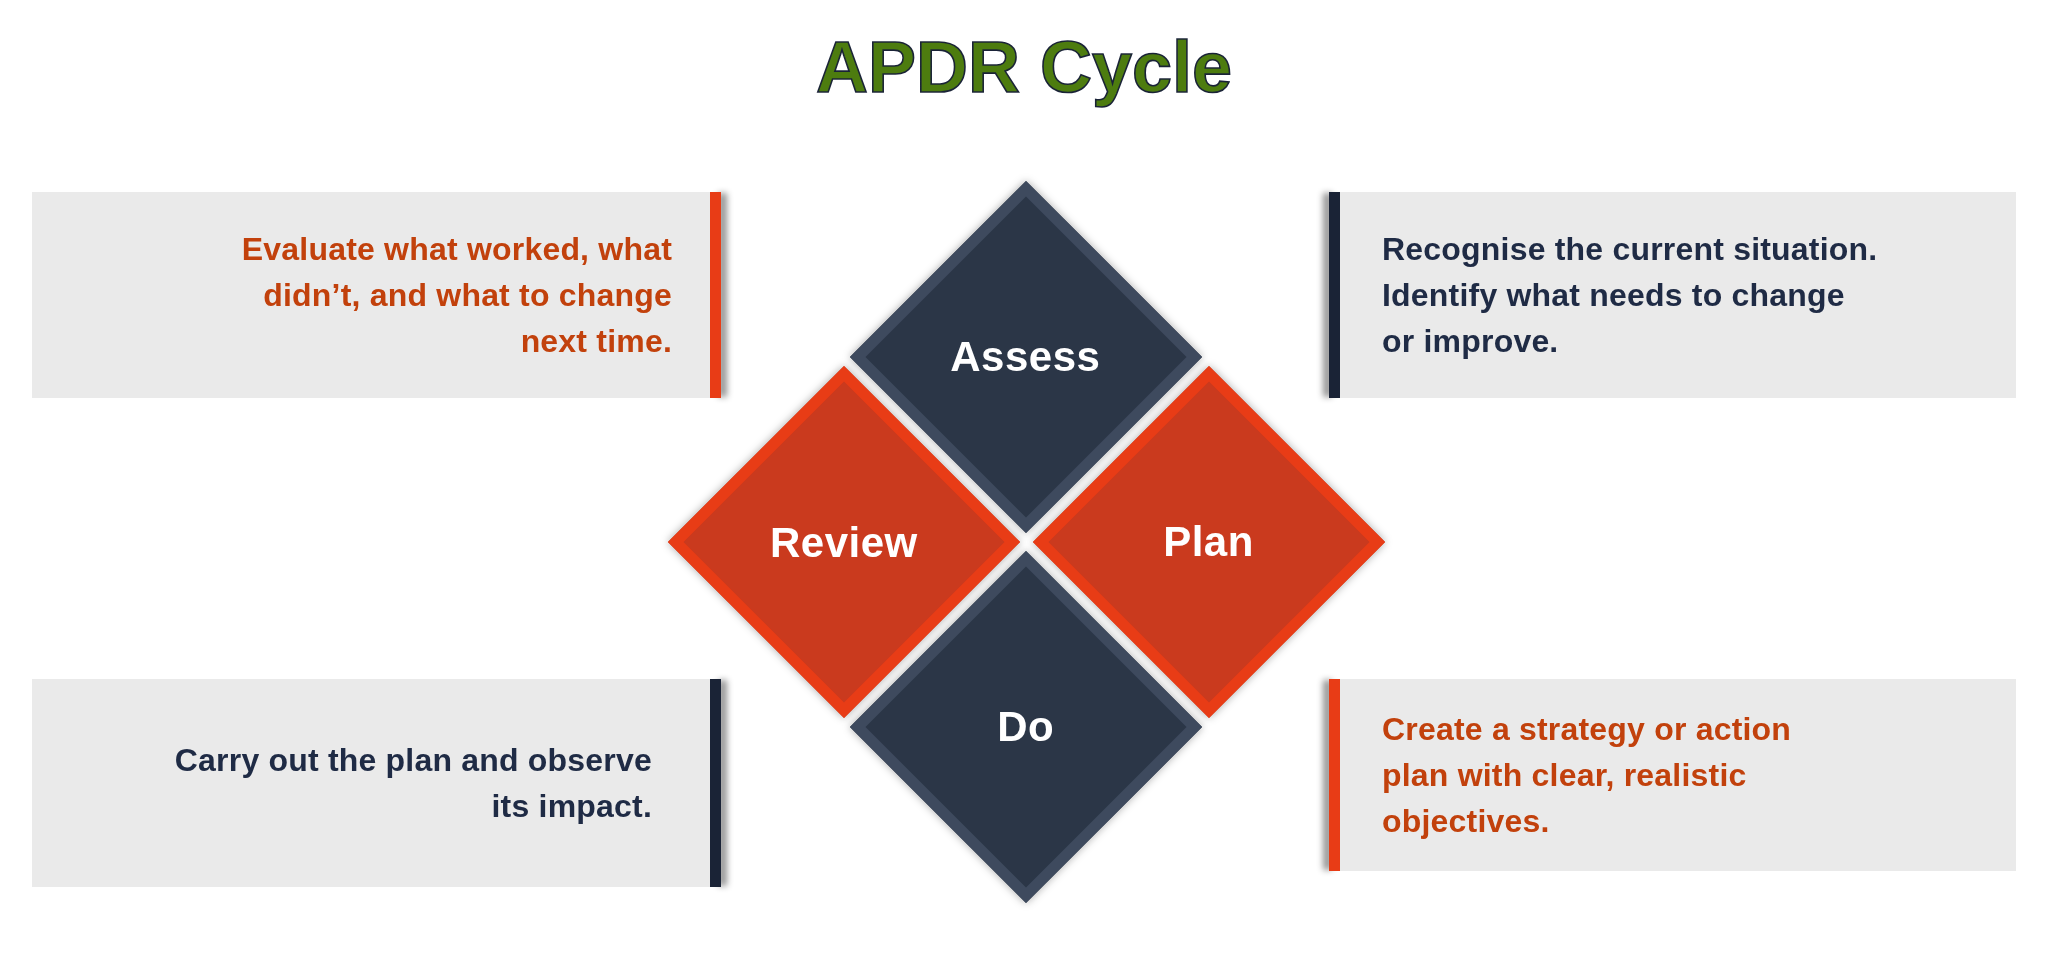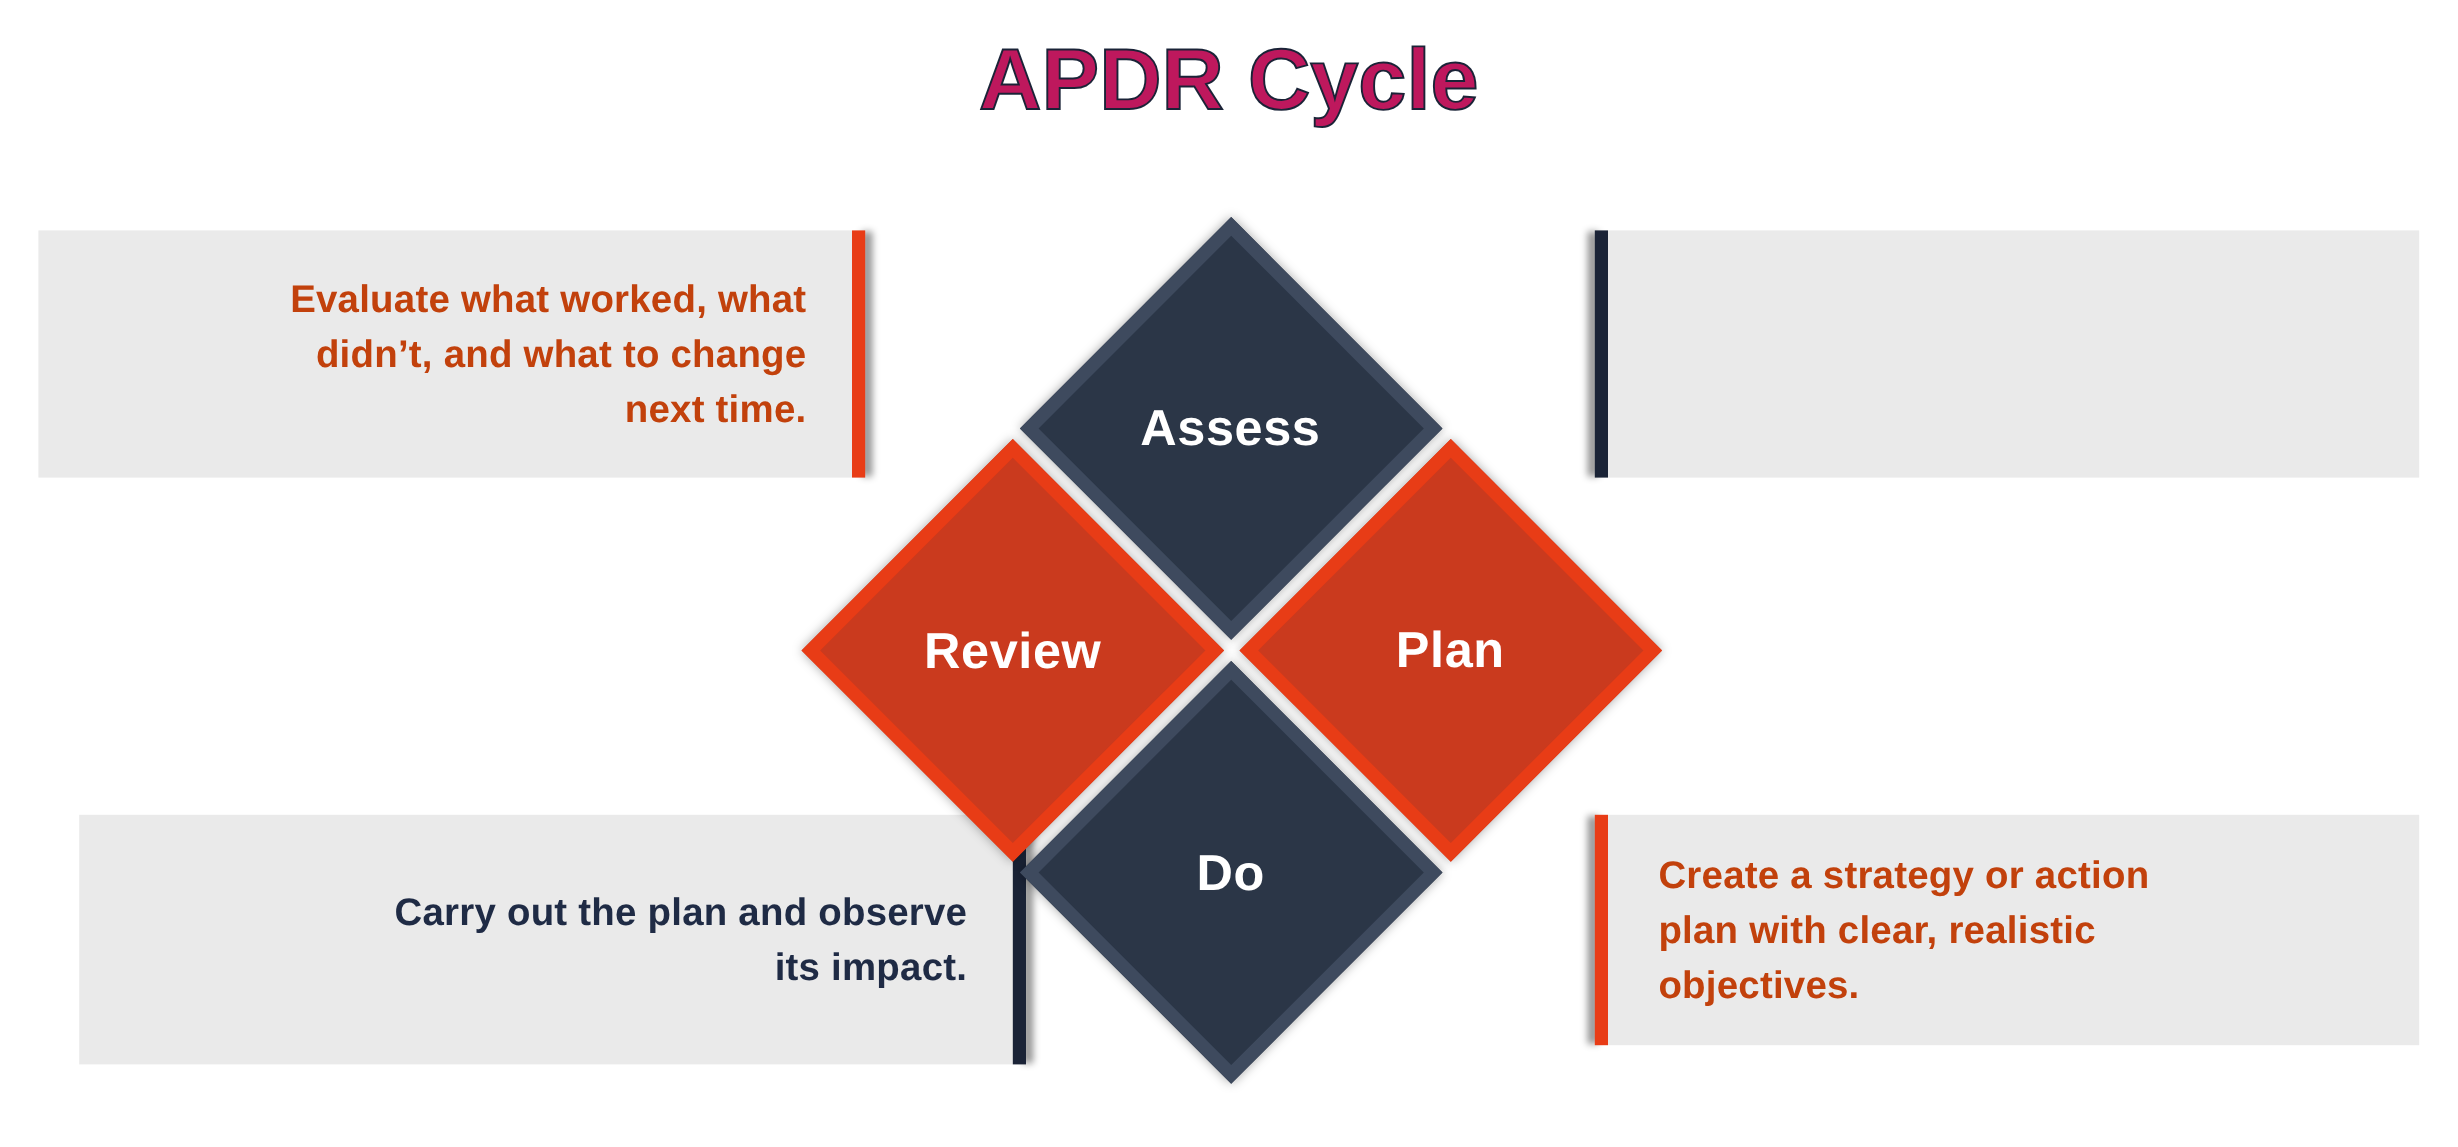--- a/index.html
+++ b/index.html
@@ -2,21 +2,21 @@
 <html><head>
 <meta charset="utf-8">
 <style>
   html,body{margin:0;padding:0;background:#ffffff;}
   .canvas{
     position:relative;width:2048px;height:956px;background:#ffffff;overflow:hidden;
     font-family:"Liberation Sans", sans-serif;
   }
   .title{
     position:absolute;top:26px;left:0;width:100%;text-align:center;
-    font-size:72px;font-weight:700;color:#be185d;letter-spacing:0px;
+    font-size:72px;font-weight:700;color:#4d7c0f;letter-spacing:0px;
     -webkit-text-stroke:1.6px #1a2337;margin:0;
   }
   
   .callout{
     position:absolute;background:#eaeaea;display:flex;align-items:center;
     box-sizing:border-box;
   }
   .callout .text{
     width:100%;white-space:pre-line;font-size:32px;line-height:46px;
     font-weight:600;letter-spacing:0.2px;
@@ -25,21 +25,21 @@
   .callout.side-left  .bar{right:-11px;}
   .callout.side-right .bar{left:-11px;}
   .callout.side-left  .bar{box-shadow:7px 0 6px -1px rgba(0,0,0,0.42);}
   .callout.side-right .bar{box-shadow:-7px 0 6px -1px rgba(0,0,0,0.42);}
   .bar.orange{background:#e83c16;}
   .bar.navy{background:#1a2336;}
   .text.orange{color:#c2410c;}
   .text.navy{color:#1f2b45;}
   .pos-tl{left:32px;top:192px;width:678px;height:206px;padding:0 38px 0 60px;text-align:right;}
   .pos-tr{left:1340px;top:192px;width:676px;height:206px;padding:0 40px 0 42px;text-align:left;}
-  .pos-bl{left:32px;top:679px;width:778px;height:208px;padding:0 38px 0 60px;text-align:right;margin-left:34px;}
+  .pos-bl{left:32px;top:679px;width:678px;height:208px;padding:0 58px 0 60px;text-align:right;}
   .pos-br{left:1340px;top:679px;width:676px;height:192px;padding:0 40px 0 42px;text-align:left;}
   
   .diamond{
     position:absolute;width:249px;height:249px;box-sizing:border-box;
     transform:translate(-50%,-50%) rotate(45deg);
     display:flex;align-items:center;justify-content:center;
     border:11px solid;box-shadow:0 0 9px rgba(0,0,0,0.35);
   }
   .diamond.navy{background:#2b3647;border-color:#3e4a5e;}
   .diamond.red{background:#ca3a1e;border-color:#e83c16;}
@@ -60,20 +60,23 @@
   <h1 class="title">APDR Cycle</h1>
 
   <div class="callout side-left pos-tl">
     <div class="text orange">Evaluate what worked, what
 didn’t, and what to change
 next time.</div>
     <div class="bar orange"></div>
   </div>
 
   <div class="callout side-right pos-tr">
+    <div class="text navy">Recognise the current situation.
+Identify what needs to change
+or improve.</div>
     <div class="bar navy"></div>
   </div>
 
   <div class="callout side-left pos-bl">
     <div class="text navy">Carry out the plan and observe
 its impact.</div>
     <div class="bar navy"></div>
   </div>
 
   <div class="callout side-right pos-br">

